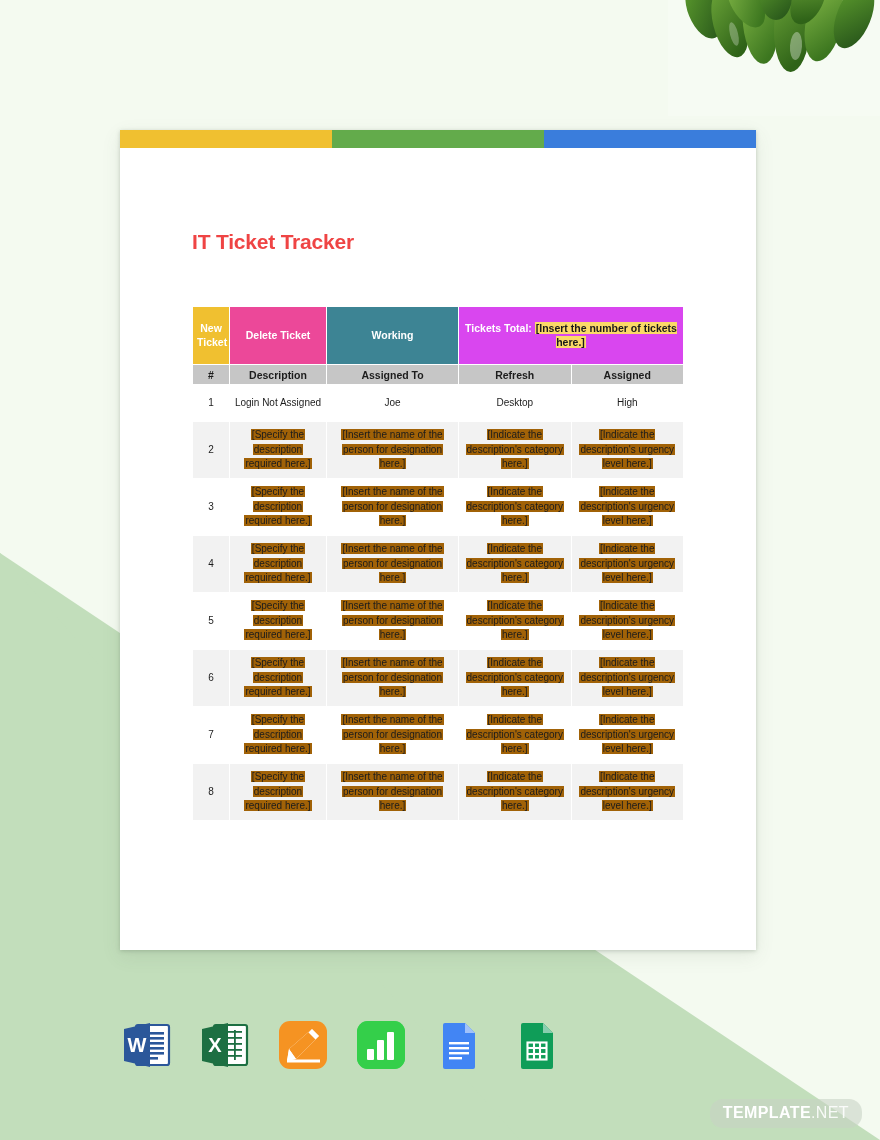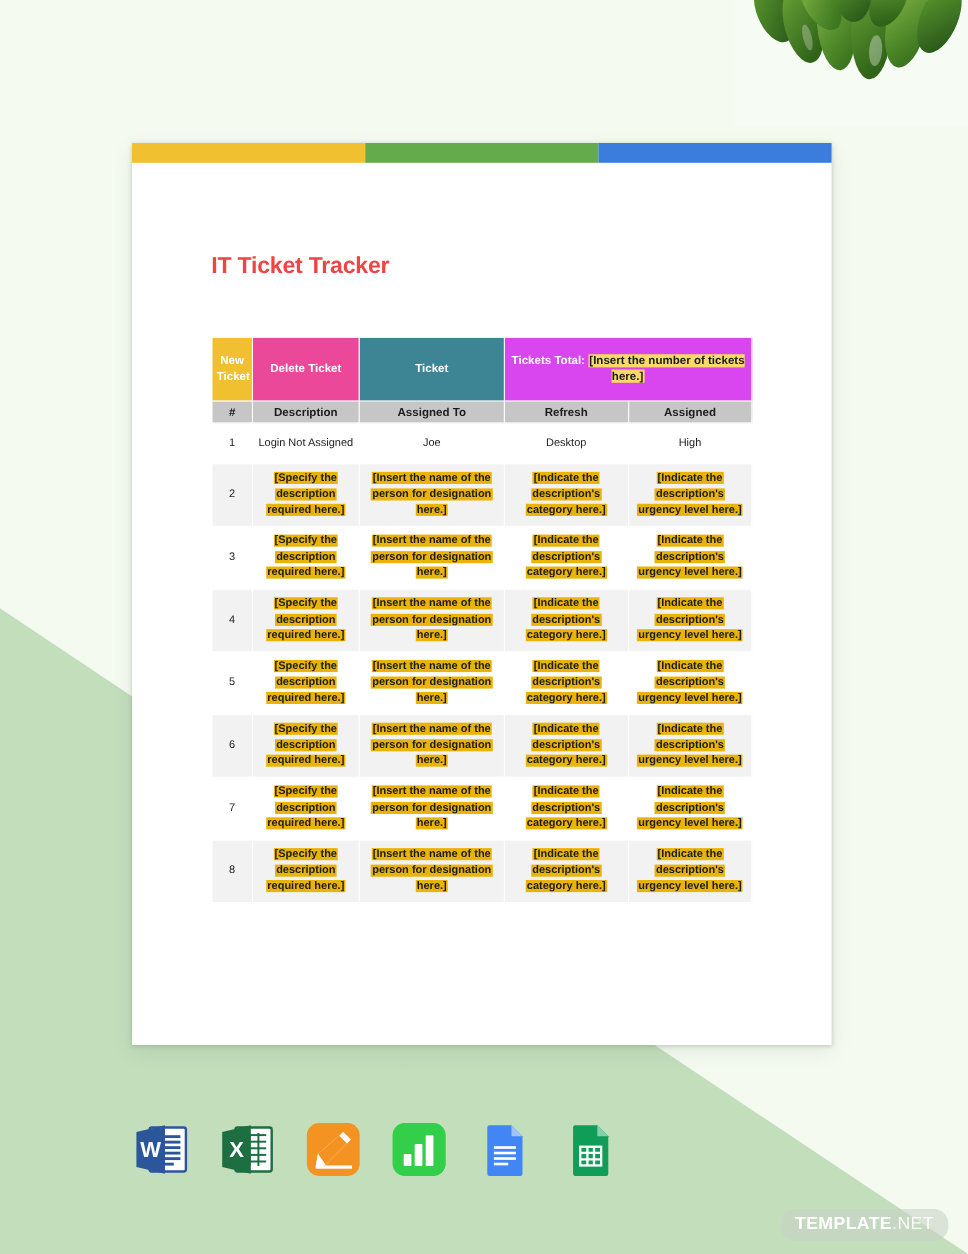--- a/index.html
+++ b/index.html
@@ -118,25 +118,24 @@
   tr.data-row.sample td { height: 37px; }
   tr.data-row.filler td { height: 57px; }
 
   td.cell-num { width: 37px; }
   td.cell-desc { width: 97px; }
   td.cell-assigned { width: 132px; }
   td.cell-category { width: 108px; }
   td.cell-urgency { width: 118px; }
 
   .mark {
-    background: #eab308;
+    background: #a16207;
     box-decoration-break: clone;
     -webkit-box-decoration-break: clone;
     padding: 0 1px;
-    font-weight: bold;
   }
 
   
   #app-icons {
     position: absolute;
     left: 120px;
     top: 1018px;
     display: flex;
     gap: 24px;
     align-items: center;
@@ -210,21 +209,21 @@
   </div>
 
   <div id="page-body">
     <h1 id="doc-title">IT Ticket Tracker</h1>
 
     <table class="tracker">
       <tbody>
         <tr class="action-row">
           <td class="act-new cell-num">New Ticket</td>
           <td class="act-delete cell-desc">Delete Ticket</td>
-          <td class="act-refresh cell-assigned">Ticket</td>
+          <td class="act-refresh cell-assigned">Working</td>
           <td class="act-total" colspan="2">
             <span class="total-label">Tickets Total:</span>
             <span class="hl">[Insert the number of tickets here.]</span>
           </td>
         </tr>
 
         <tr class="col-head">
           <td class="cell-num">#</td>
           <td class="cell-desc">Description</td>
           <td class="cell-assigned">Assigned To</td>

